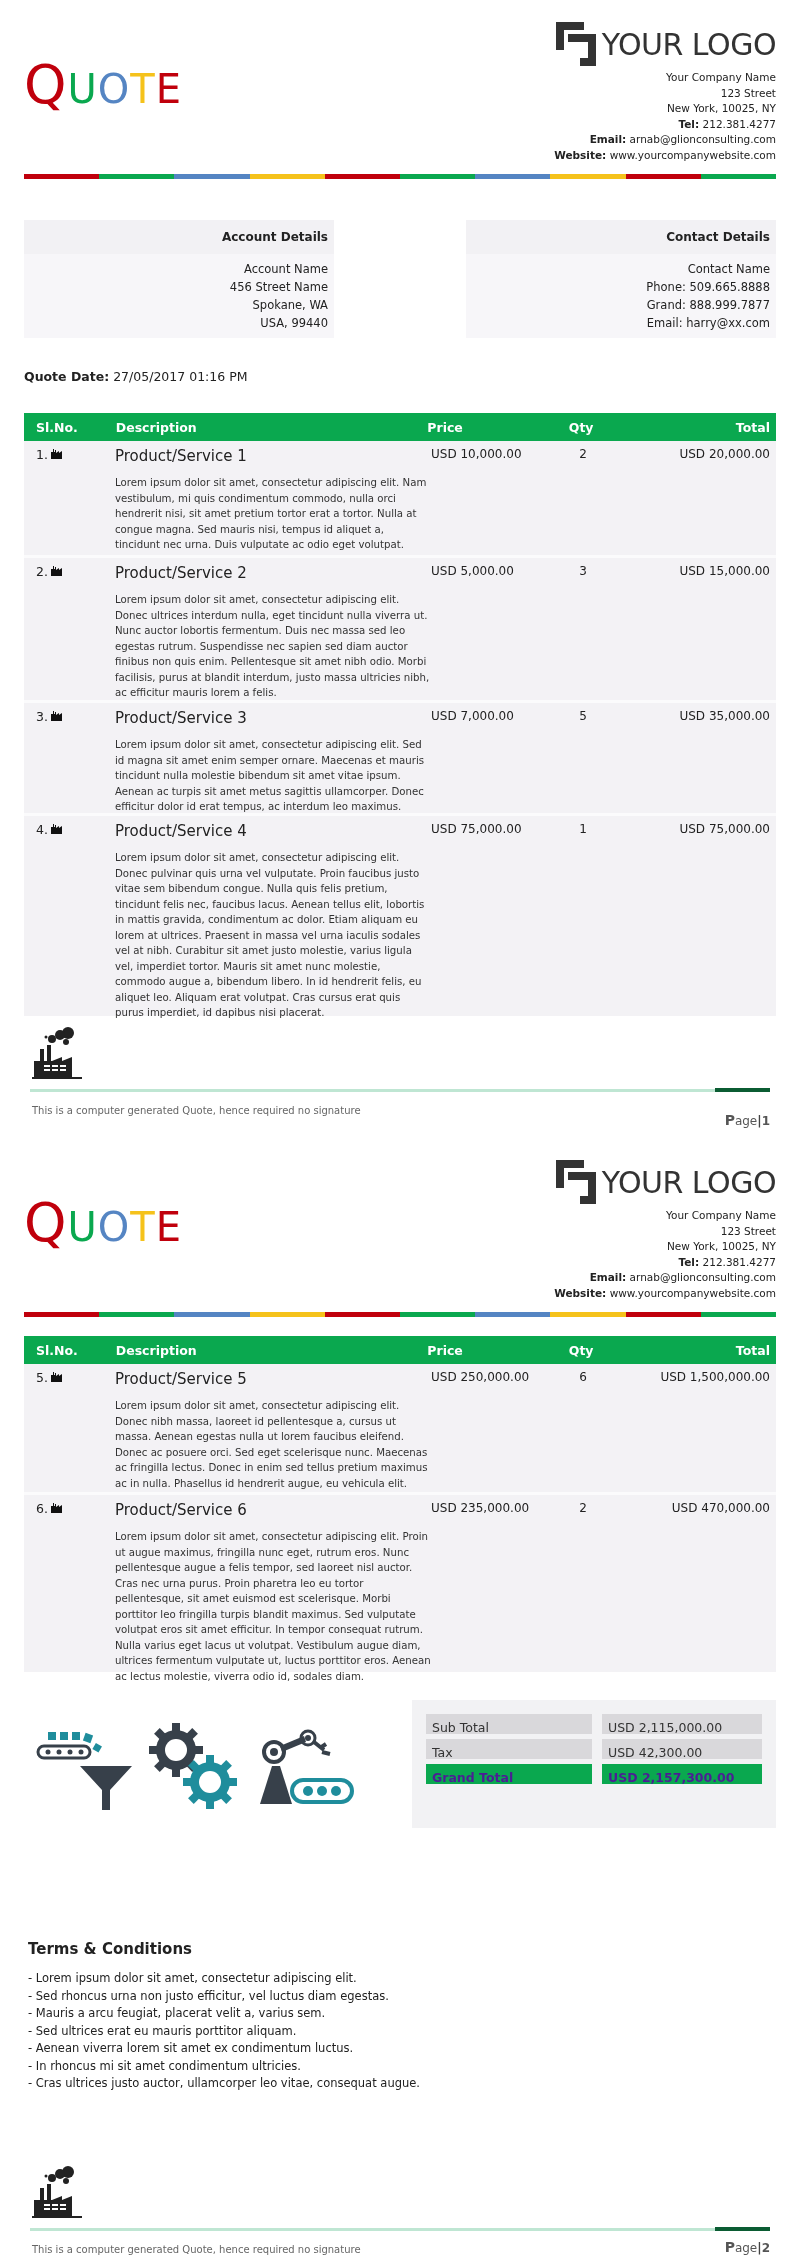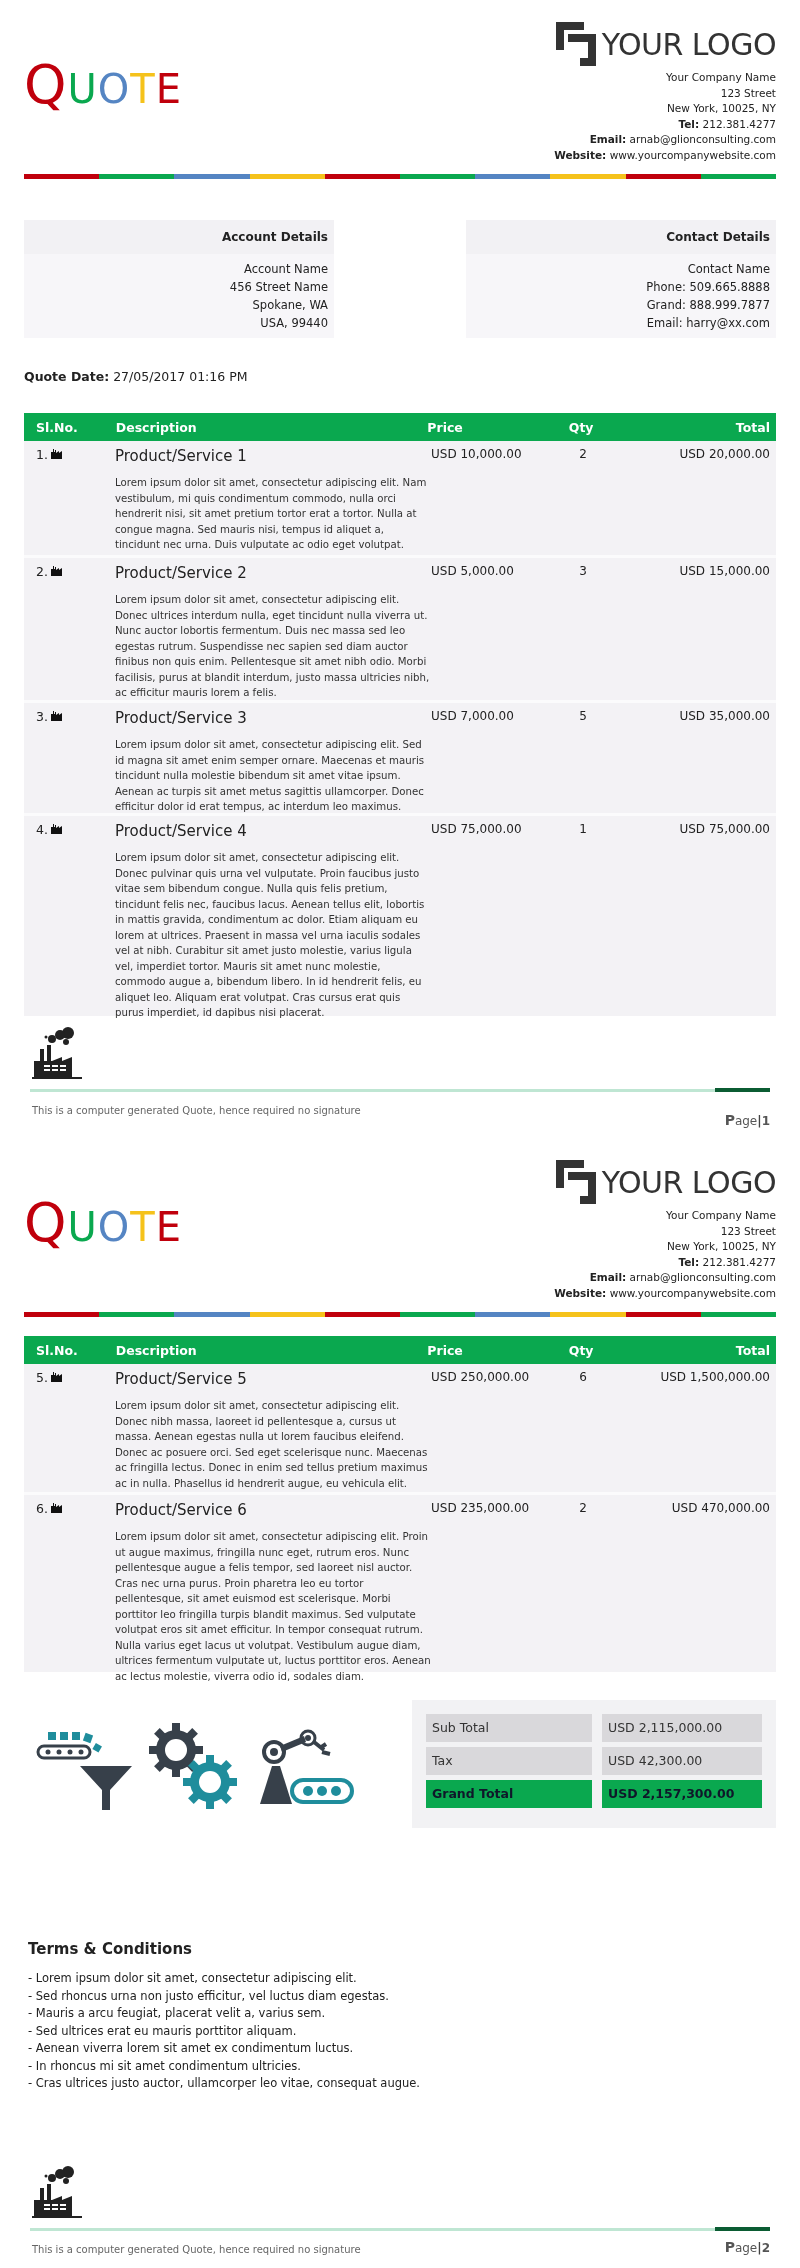--- a/index.html
+++ b/index.html
@@ -47,24 +47,24 @@
   .footer-line { left: 30px; width: 740px; height: 3px; background: #bfe6d3; }
   .footer-line-dark { right: 30px; width: 55px; height: 4px; background: #0b5c33; }
   .footer-note { left: 32px; font-size: 10px; color: #666; }
   .page-num { right: 30px; font-size: 12px; color: #555; }
   .page-num .p { font-size: 14px; font-weight: bold; }
   .page-num .sep { font-weight: bold; color: #444; }
 
   
   .totals-box { left: 412px; width: 364px; height: 128px; background: #f2f2f4; padding: 14px 14px; }
   .tot-row { display: flex; gap: 10px; margin-bottom: 5px; }
-  .tot-cell { background: #d9d8db; height: 28px; line-height: 28px; padding-left: 6px; font-size: 12.5px; color: #333; }
+  .tot-cell { background: #d9d8db; height: 20px; line-height: 28px; padding-left: 6px; font-size: 12.5px; color: #333; }
   .tot-label { width: 166px; }
   .tot-val { width: 160px; }
-  .tot-row.grand .tot-cell { background: #0aa84f; color: #0f172a; font-weight: bold; }
+  .tot-row.grand .tot-cell { background: #0aa84f; color: #4c1d95; font-weight: bold; }
 
   .terms-title { left: 28px; font-size: 15px; font-weight: bold; }
   .terms-list { left: 28px; font-size: 11.5px; line-height: 17.5px; color: #222; }
 </style>
 </head>
 <body>
 
 <div>
 
   <div class="abs quote-title" style="top:58px;">

